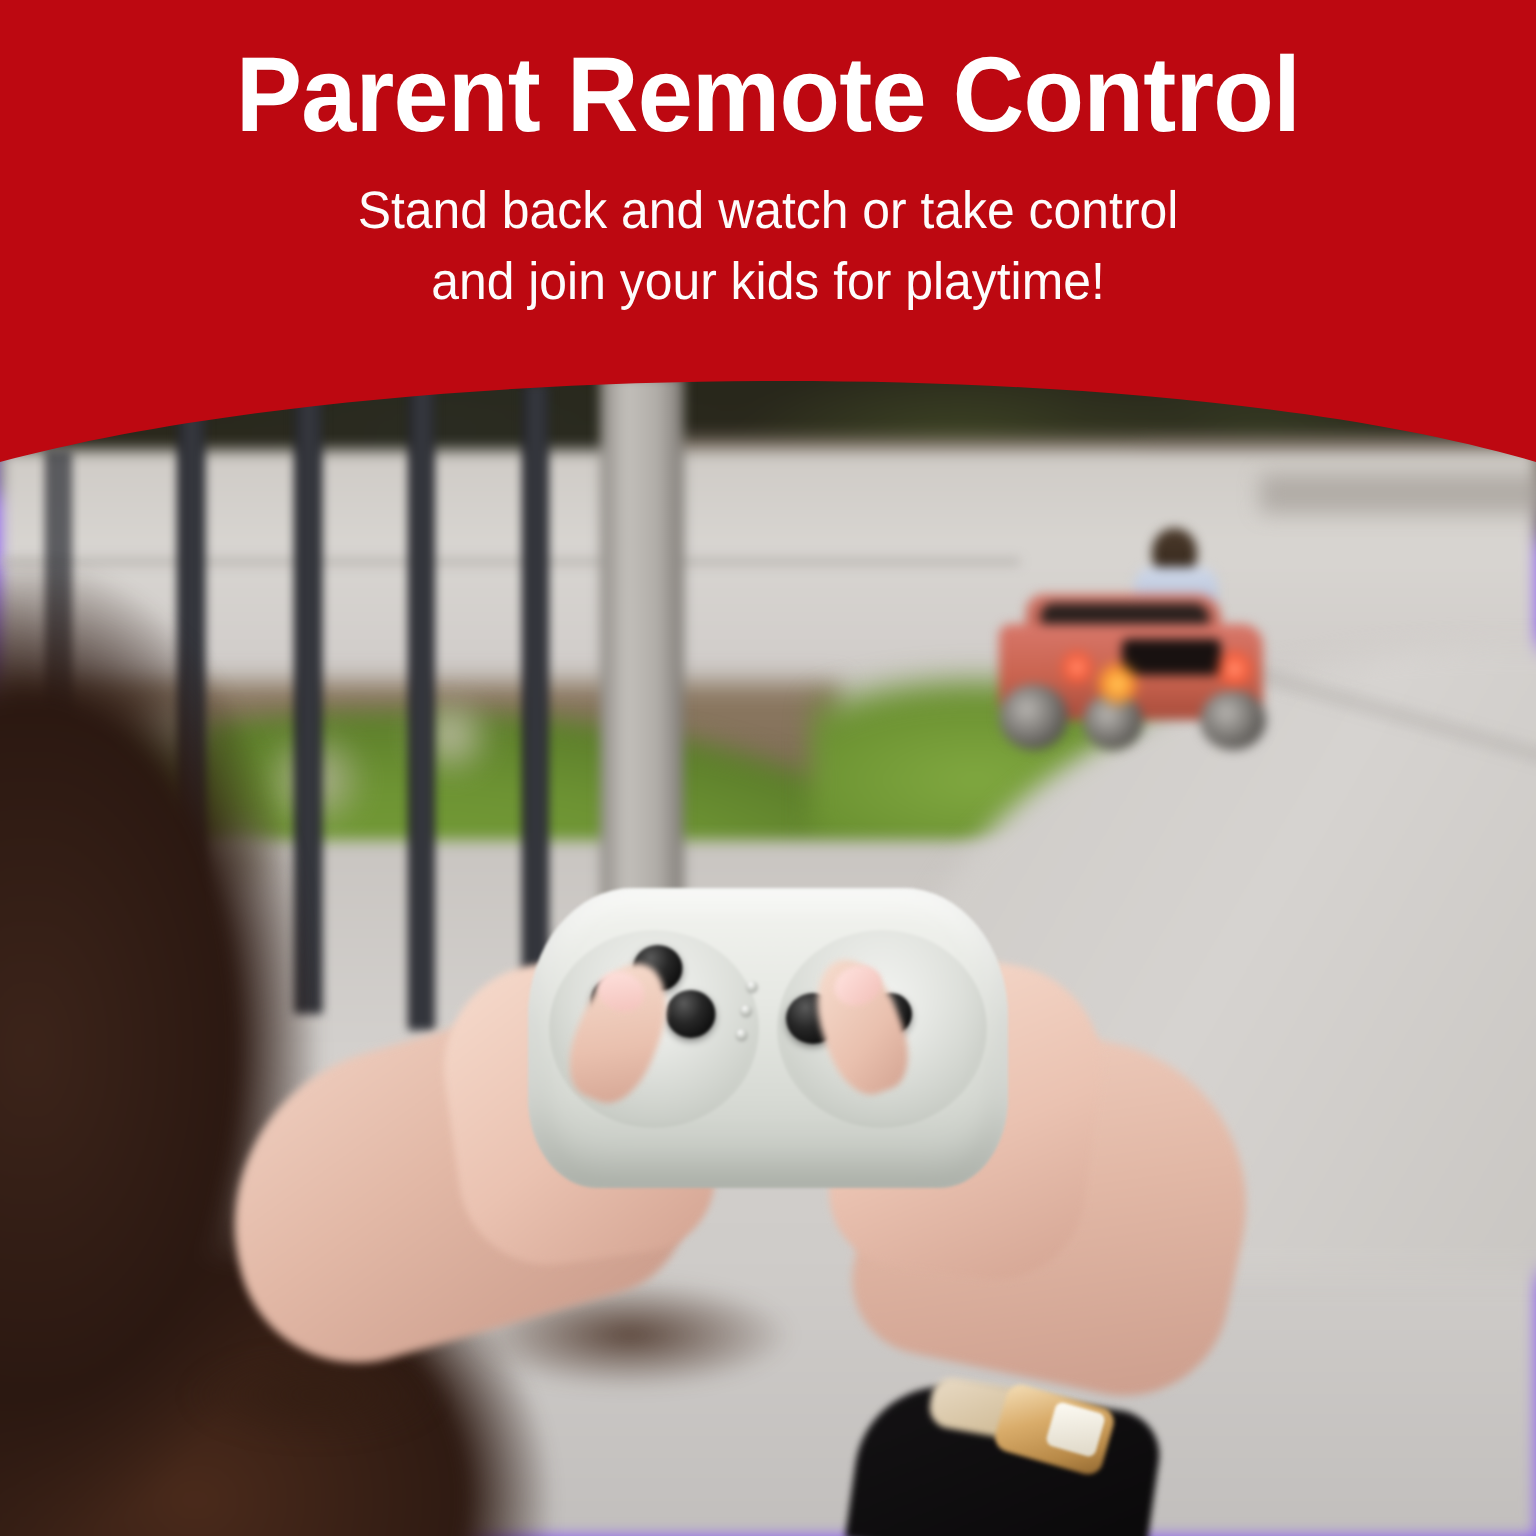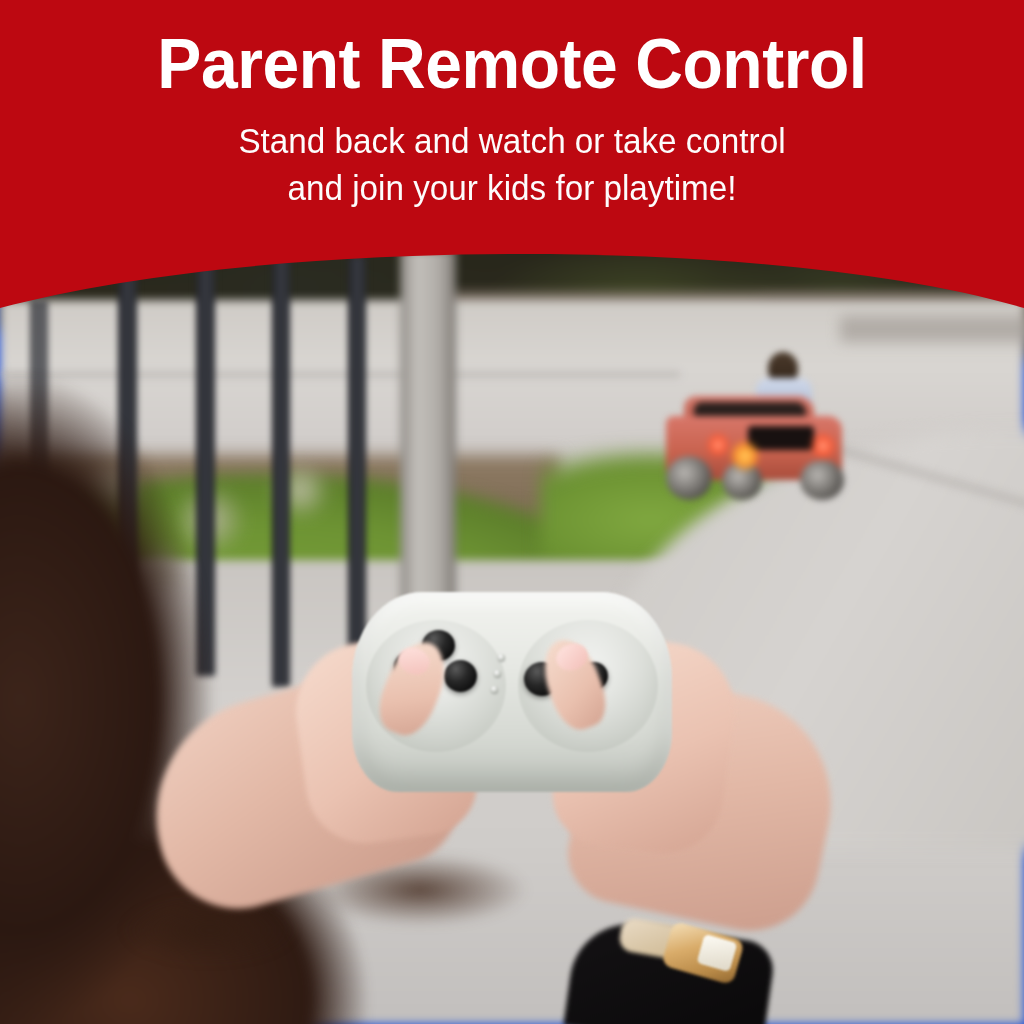--- a/index.html
+++ b/index.html
@@ -7,21 +7,21 @@
     margin: 0;
     padding: 0;
     background: #000;
   }
   .stage {
     position: relative;
     width: 1024px;
     height: 1024px;
     overflow: hidden;
     font-family: "Liberation Sans", sans-serif;
-    background: #1d4ed8;
+    background: #8b5cf6;
   }
 
   
   .photo {
     position: absolute;
     inset: 0;
     overflow: hidden;
   }
 
   

